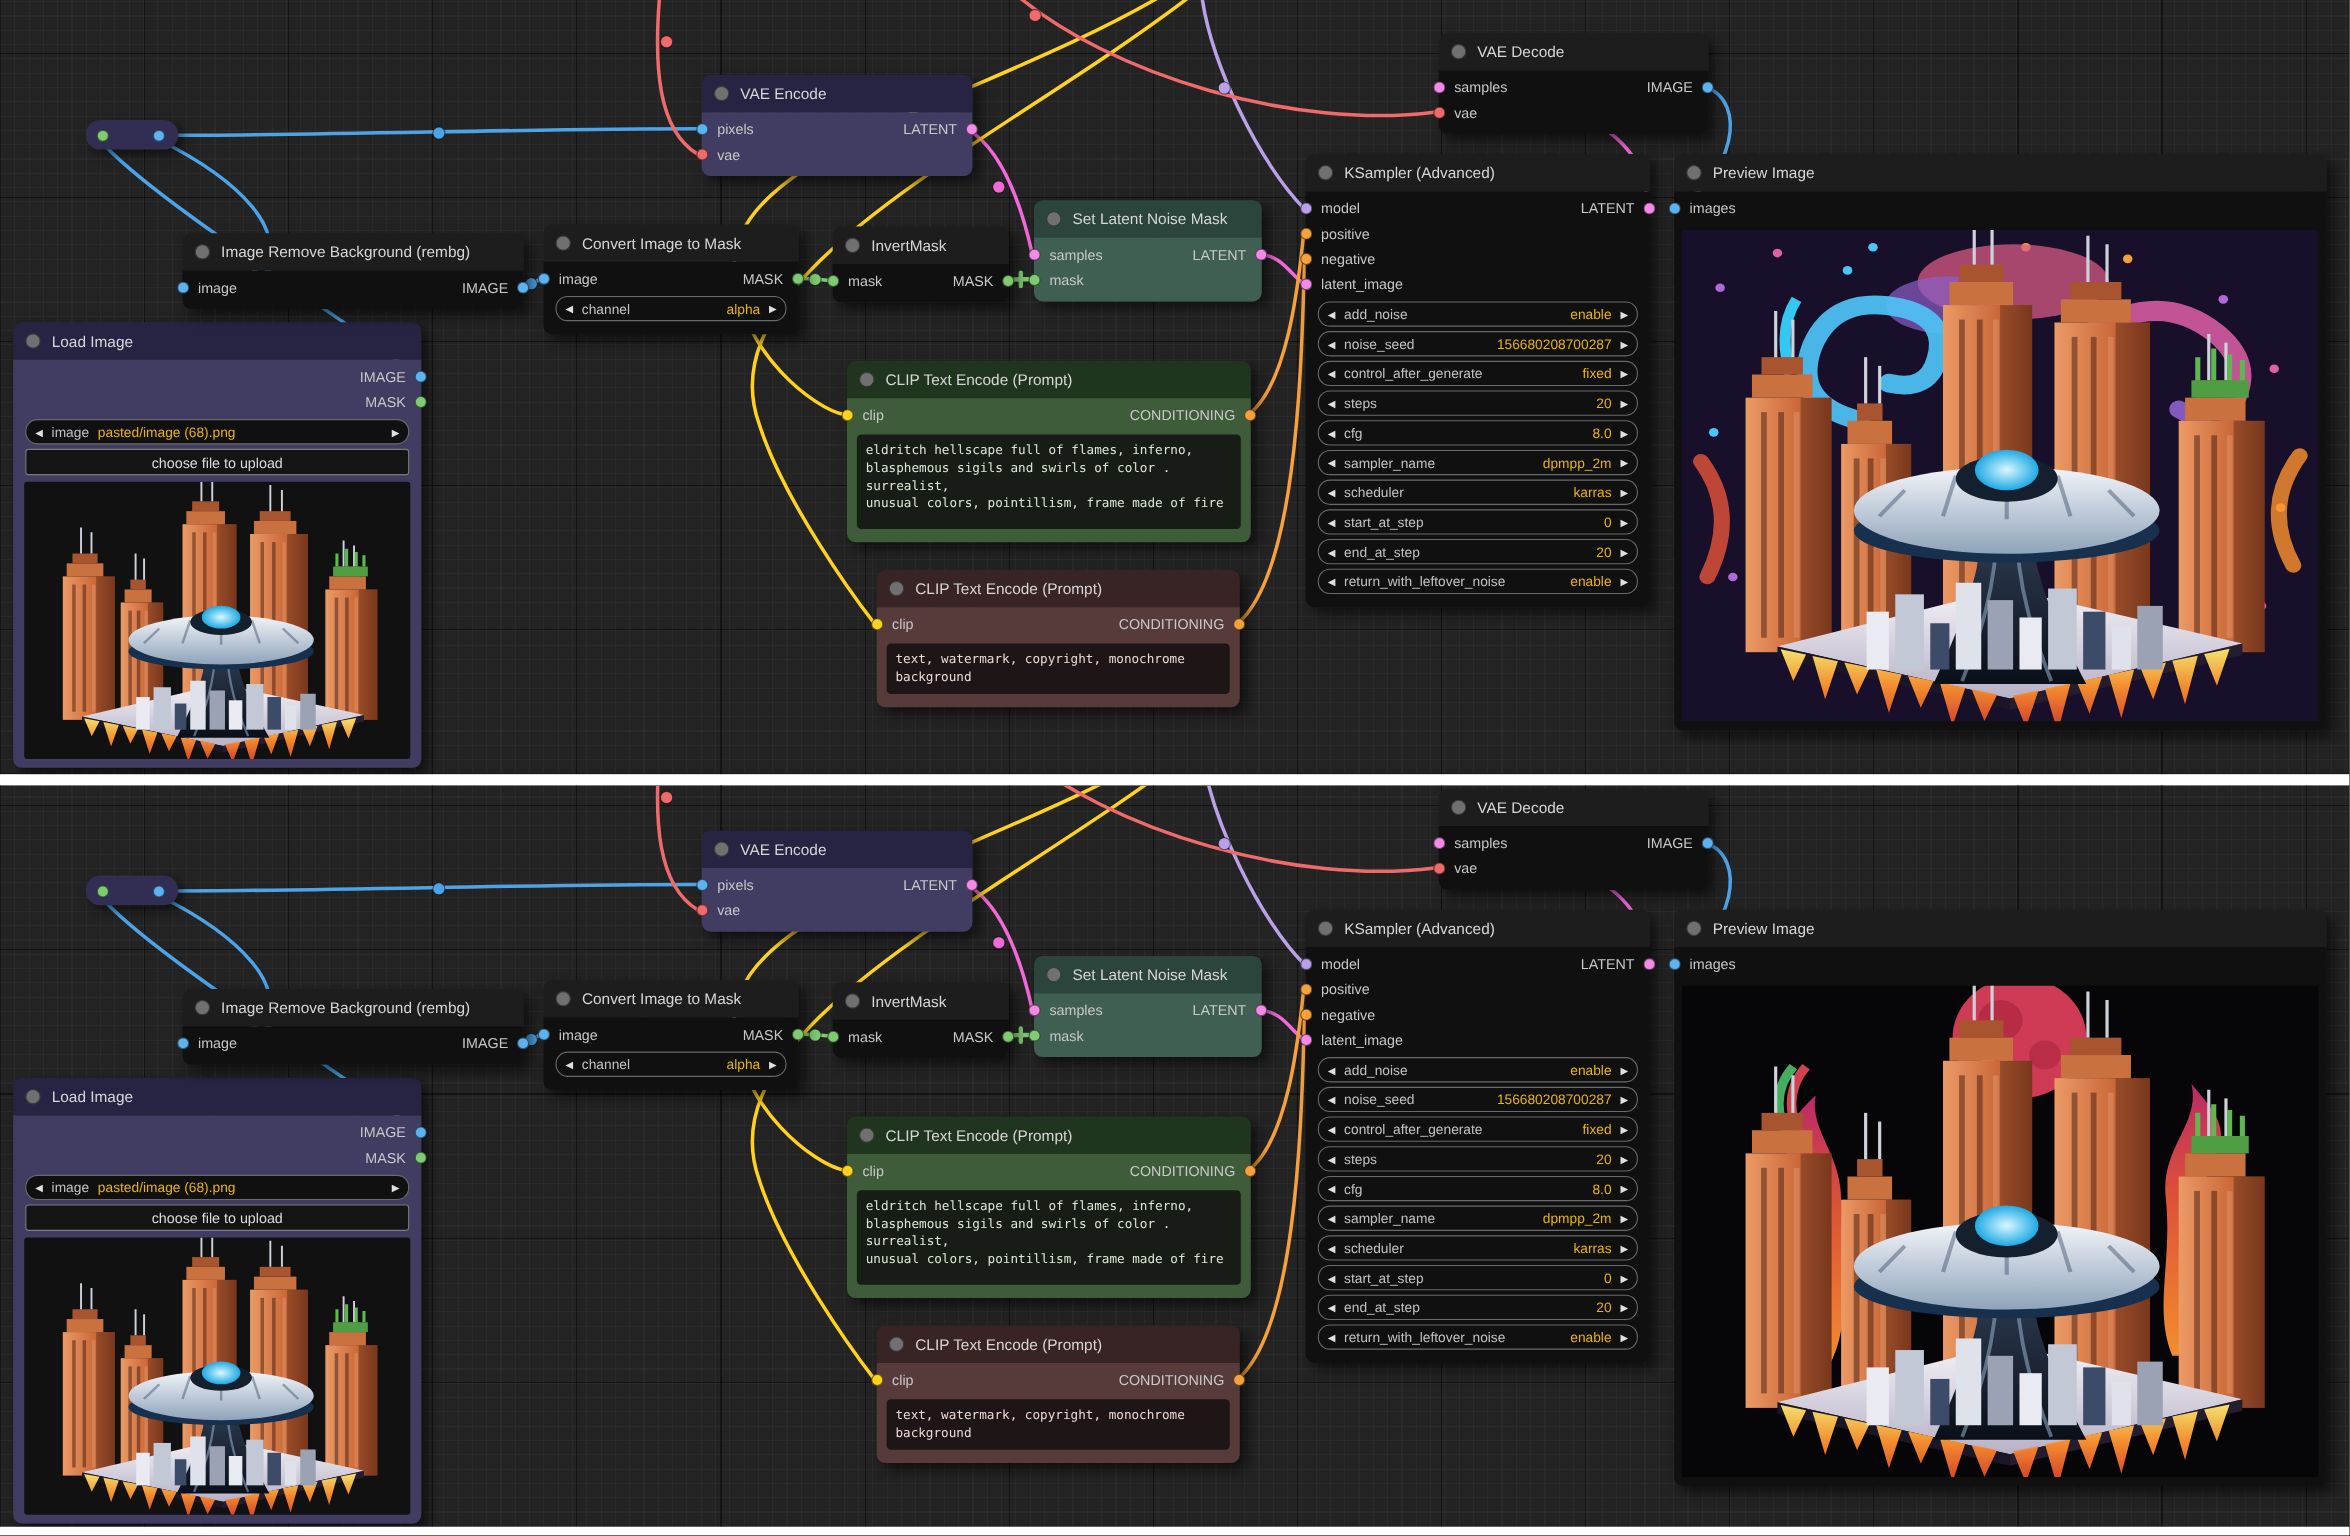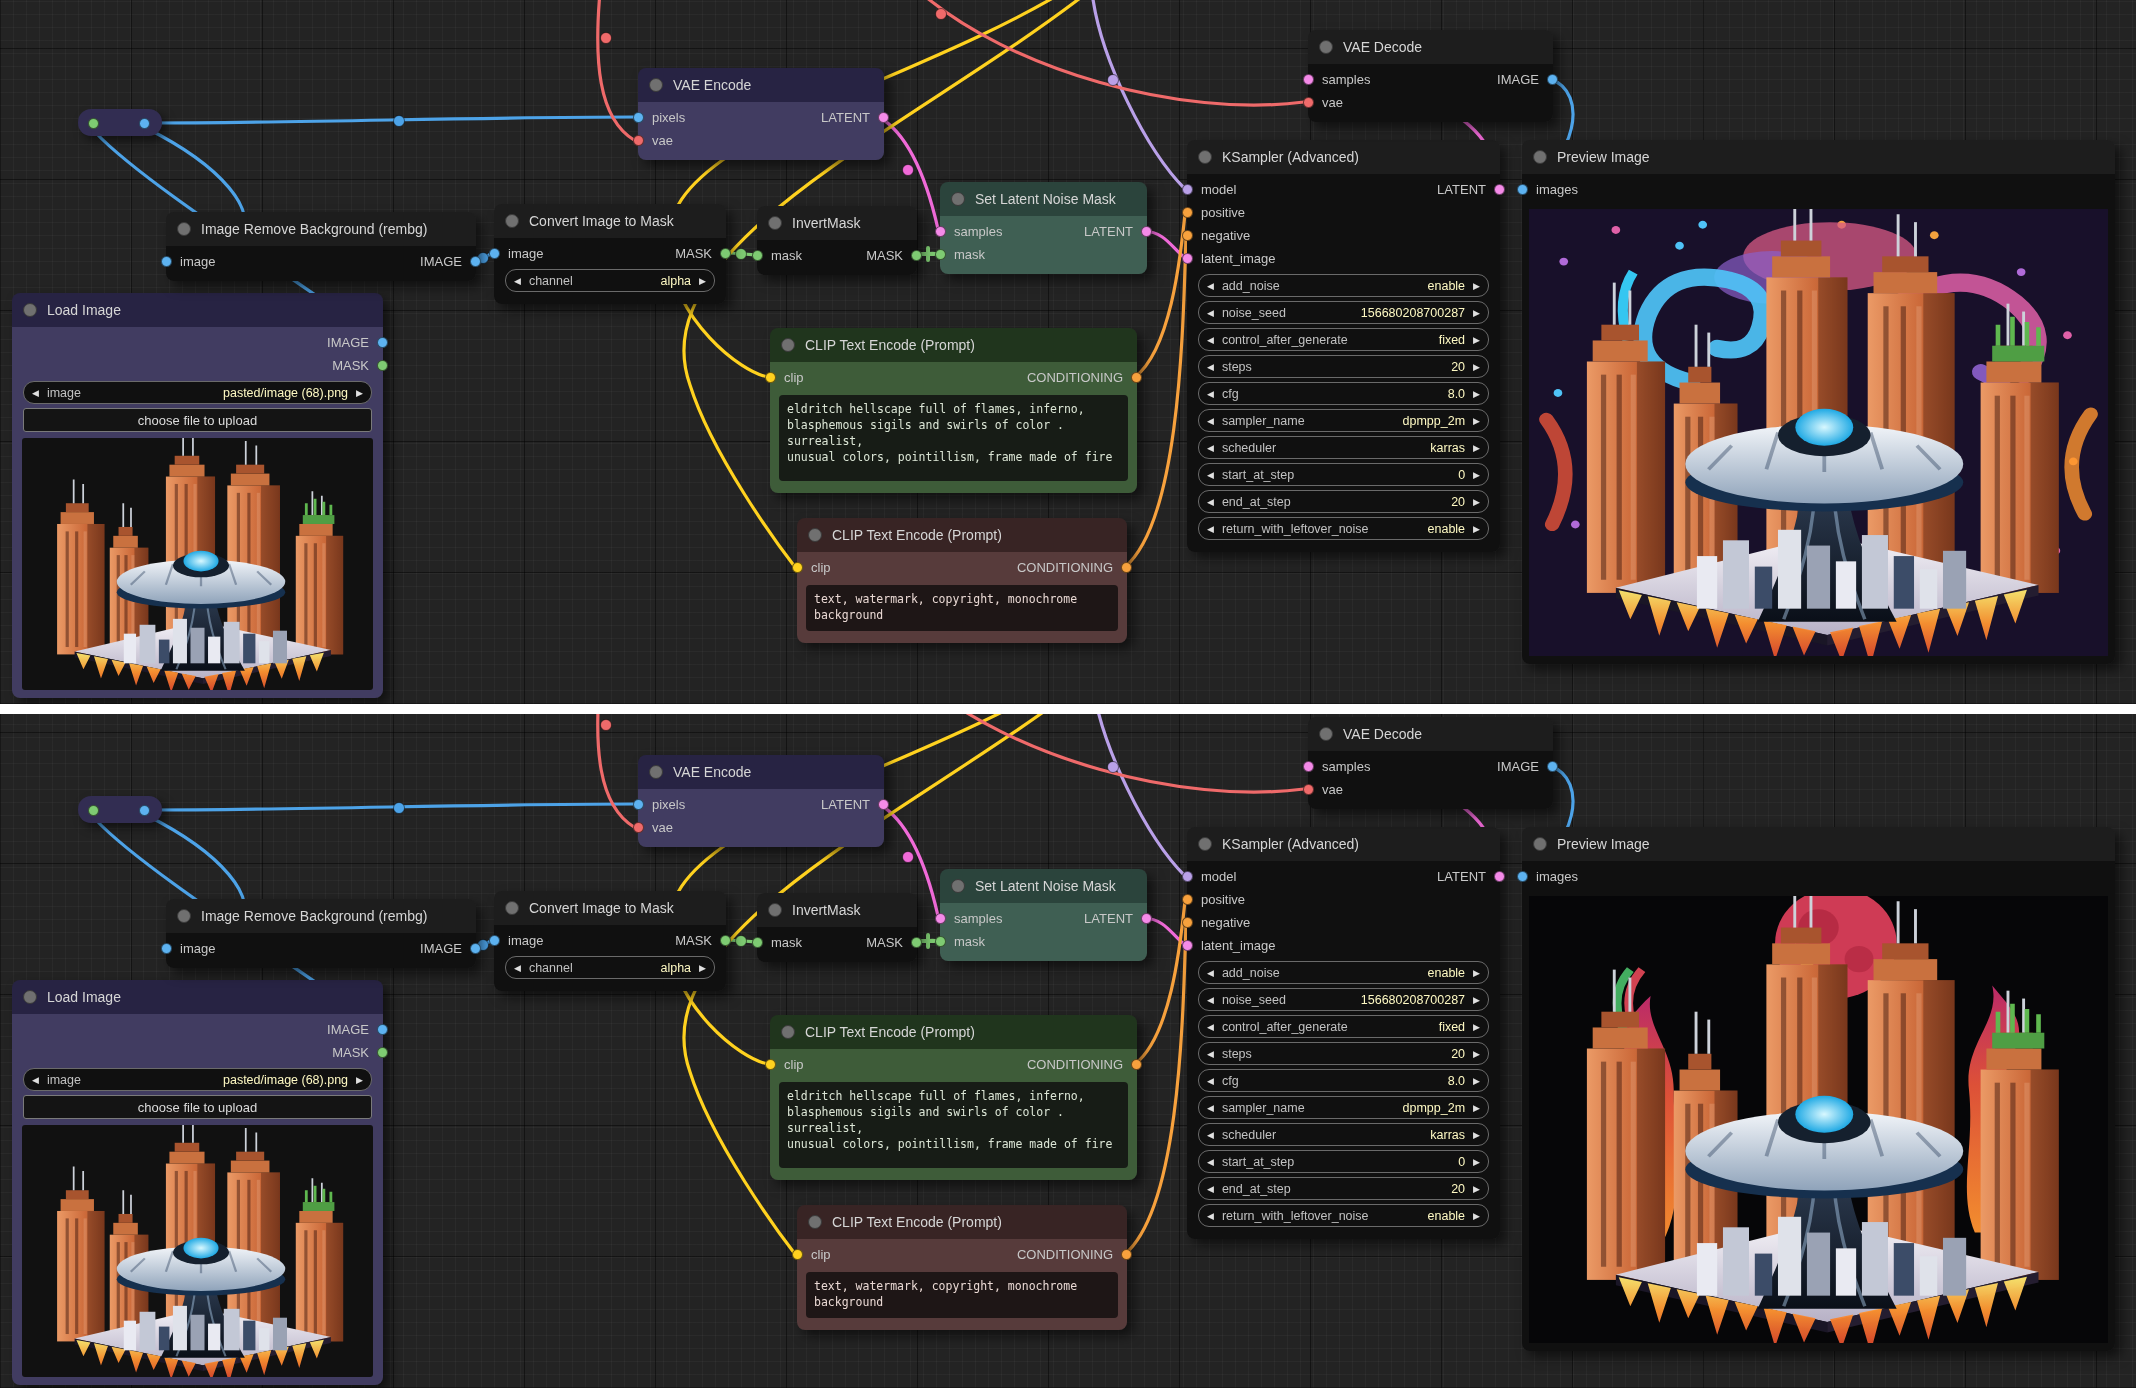--- a/index.html
+++ b/index.html
@@ -30,22 +30,22 @@
   .prow{position:relative;height:23px;display:flex;align-items:center;}
   .pdot{position:absolute;width:9px;height:9px;border-radius:50%;top:6px;
         border:1px solid rgba(0,0,0,0.55);}
   .pdot.in{left:-5px}.pdot.out{right:-5px}
   .pin-label{margin-left:14px;}
   .pout-label{position:absolute;right:14px;}
   .widget{height:21px;margin:4px 11px;background:#101010;border:1px solid #6a6a6a;
           border-radius:11px;display:flex;align-items:center;gap:8px;padding:0 8px;
           font-size:12.5px;color:#c2c2c2;}
   .widget .arr{color:#e0e0e0;font-size:9px;flex:0 0 auto;}
-  .widget .wval{flex:1;text-align:right;color:#fef9c3;}
-  .widget .wval.center{text-align:right;}
+  .widget .wval{flex:1;text-align:right;color:#eab308;}
+  .widget .wval.center{text-align:left;}
   .wbutton{height:22px;margin:4px 11px;background:#141414;border:1px solid #7a7a7a;
            border-radius:3px;display:flex;align-items:center;justify-content:center;
            color:#dcdcdc;font-size:13px;}
   .ntext{margin:6px 9px 4px;border-radius:4px;padding:6px 8px;overflow:hidden;
          font-family:"DejaVu Sans Mono",monospace;font-size:11.5px;line-height:1.4;
          white-space:pre-wrap;background:#171c16;color:#dce6d6;}
   .n-red .ntext{background:#1e1616;color:#ead9d4;}
   .thumb{margin:6px 10px 0;border-radius:3px;overflow:hidden;background:#111;}
   .pimg{margin:8px 7px 0;overflow:hidden;background:#111;}
   .thumb svg,.pimg svg{display:block;width:100%;height:100%;}

